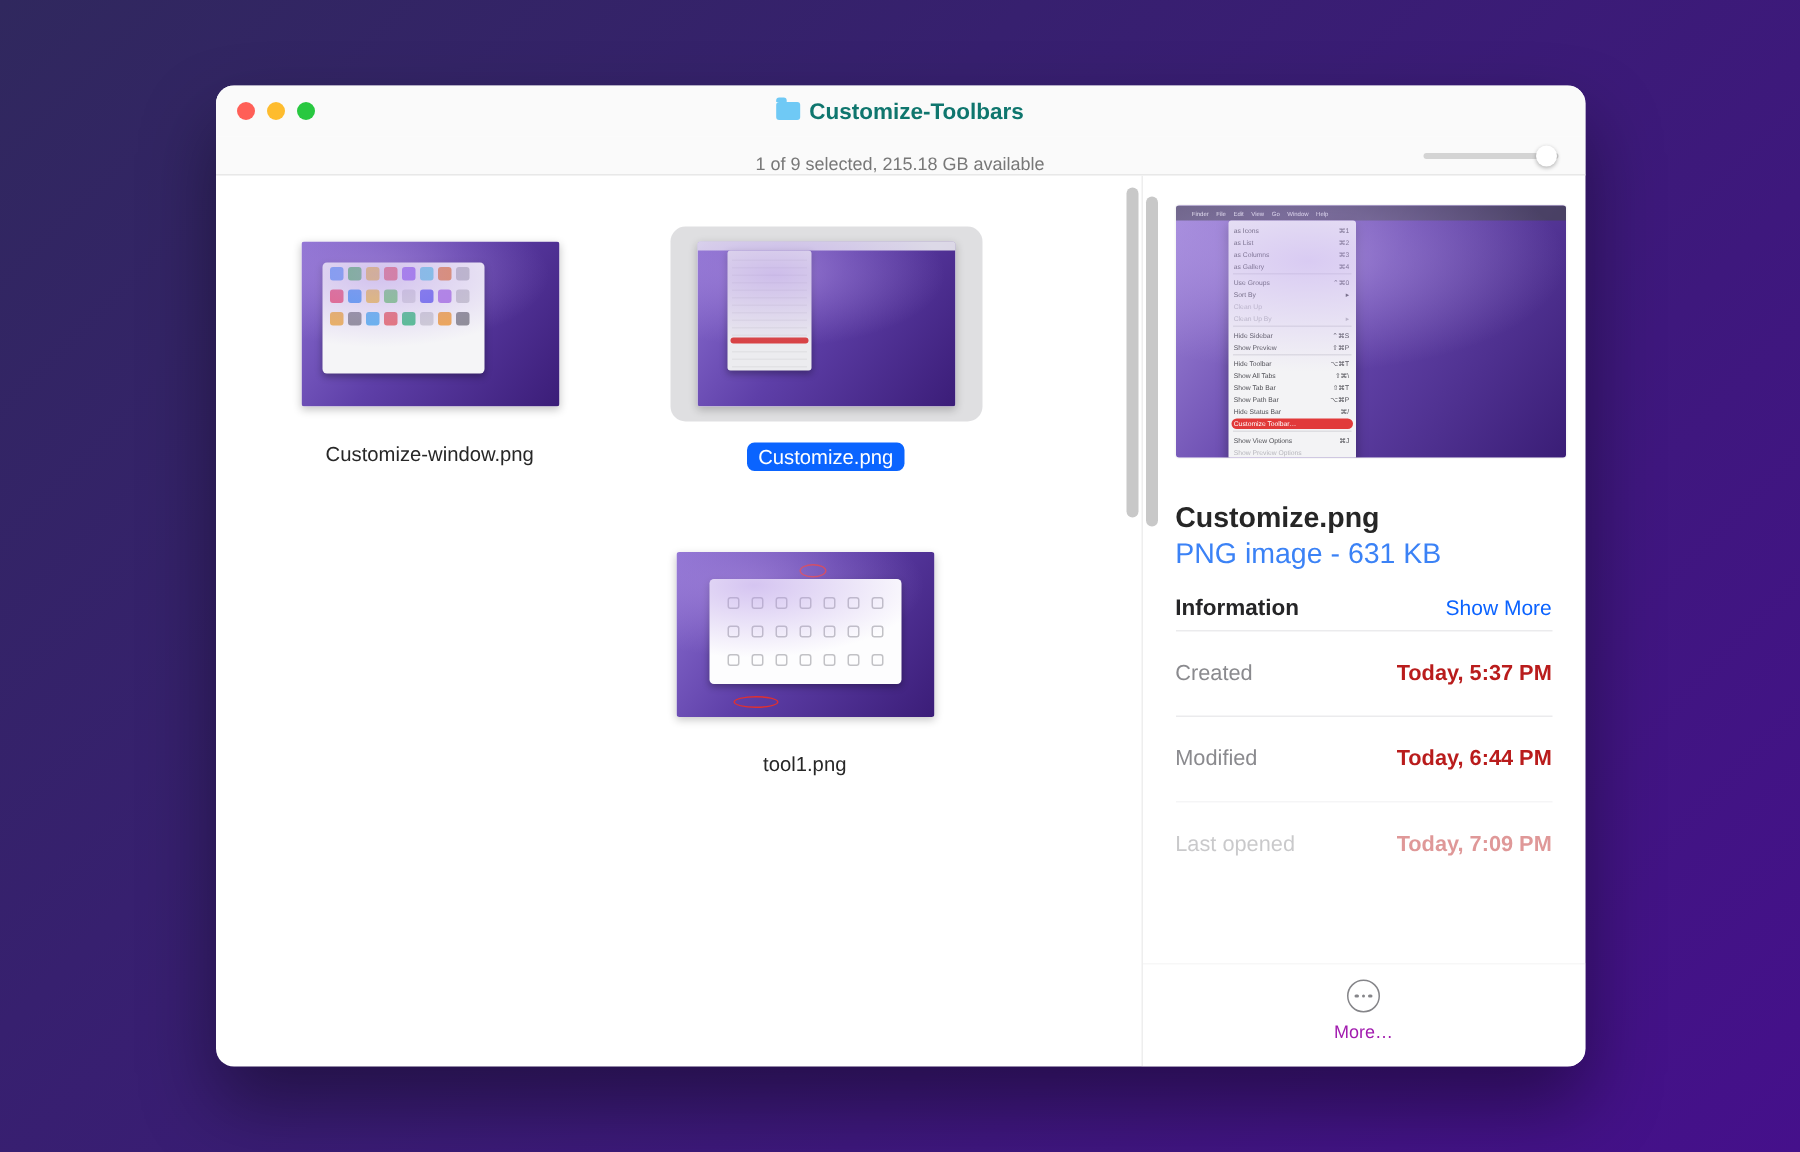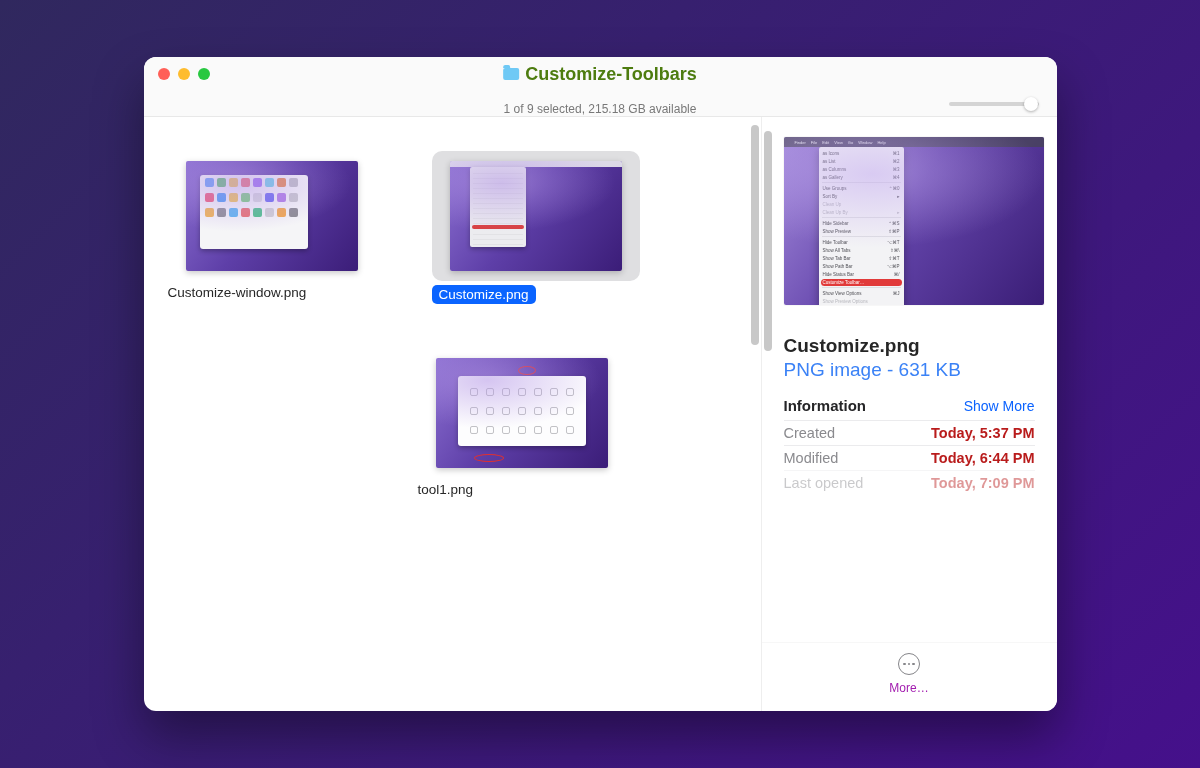--- a/index.html
+++ b/index.html
@@ -37,21 +37,21 @@
 .traffic span { width: 12px; height: 12px; border-radius: 50%; display: block; }
 .t-red { background: #ff5f57; }
 .t-yellow { background: #febc2e; }
 .t-green { background: #28c840; }
 .title-center {
   position: absolute; left: 50%; transform: translateX(-50%);
   display: flex; align-items: center; gap: 6px;
 }
 .folder-ico { width: 16px; height: 12px; background: #6fc9f5; border-radius: 2px; position: relative; }
 .folder-ico::before { content:""; position:absolute; top:-3px; left:0; width:7px; height:3px; background:#6fc9f5; border-radius:2px 2px 0 0;}
-.win-title { font-size: 18px; font-weight: 600; color: #4d7c0f; }
+.win-title { font-size: 15px; font-weight: 600; color: #0f766e; }
 
 .statusbar {
   height: 26px;
   border-bottom: 1px solid #e8e8e8;
   background: #fafafa;
   display: flex;
   align-items: flex-end;
   justify-content: center;
   position: relative;
 }
@@ -83,22 +83,22 @@
 }
 .vscroll {
   position: absolute; right: 2px; top: 8px; width: 8px; height: 220px;
   background: #c8c8c8; border-radius: 4px;
 }
 
 .item {
   width: 250px;
   display: flex;
   flex-direction: column;
-  align-items: flex-start;
-  gap: 4px;
+  align-items: center;
+  gap: 14px;
   padding: 10px 6px 6px;
 }
 .item.selected .thumb-wrap { background:#dfdfe1; border-radius: 10px; }
 .item.selected .label { background:#0a64ff; color:#fff; border-radius: 5px; padding: 2px 7px; }
 
 .thumb-wrap { padding: 10px 18px; }
 .thumb {
   width: 172px; height: 110px;
   background: #fff;
   border-radius: 2px;
@@ -194,21 +194,21 @@
 .meta {
   padding: 22px 22px 0;
   flex:1;
   overflow:hidden;
 }
 .meta-title { font-size: 19px; font-weight:600; color:#262626; }
 .meta-sub { font-size:19px; color:#3b82f6; margin-top:2px; }
 .meta-sec { display:flex; justify-content:space-between; margin-top:16px; align-items:baseline; padding-bottom:6px;}
 .meta-sec .h { font-size:15px; font-weight:700; color:#252527; }
 .meta-sec .link { font-size:14px; color:#0b63ff; }
-.meta-row { display:flex; justify-content:space-between; padding: 4px 0; border-top:1px solid #ebebed; font-size:14.5px;}
+.meta-row { display:flex; justify-content:space-between; padding: 20px 0; border-top:1px solid #ebebed; font-size:14.5px;}
 .meta-row .k { color:#8a8a8e; }
 .meta-row .v { color:#b91c1c; font-weight:700; }
 .meta .fade-row { opacity:.45; }
 
 .more-bar {
   border-top: 1px solid rgba(0,0,0,.03);
   padding: 10px 0 16px;
   display:flex; flex-direction:column; align-items:center; gap:6px;
   background:#fff;
 }

